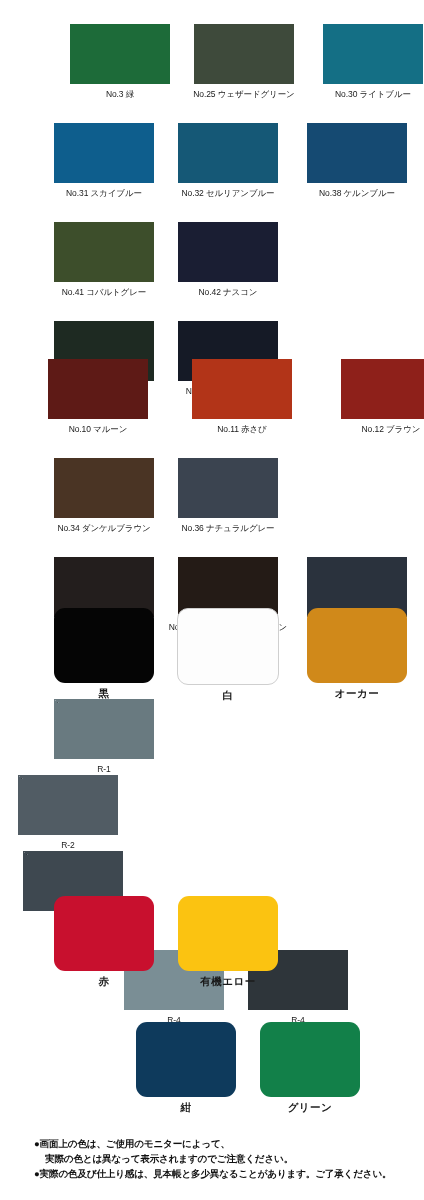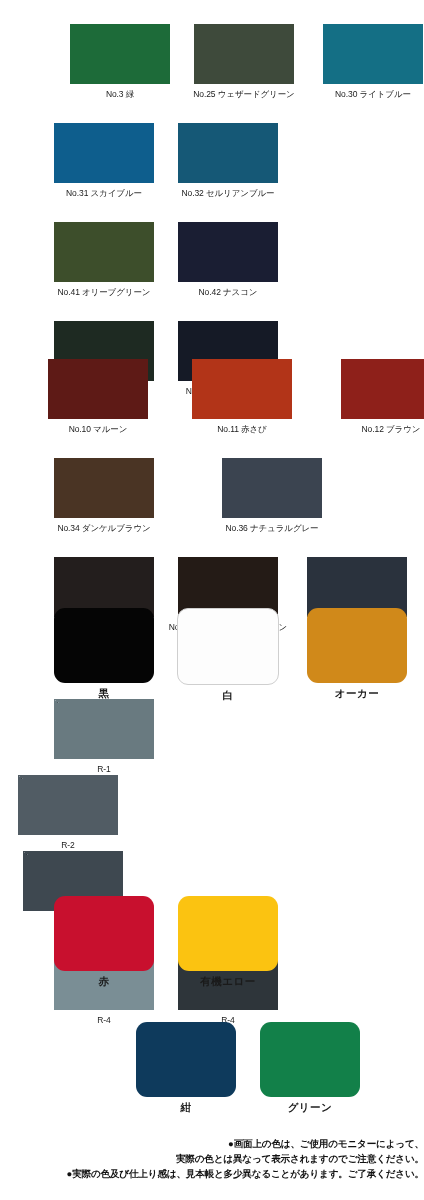--- a/index.html
+++ b/index.html
@@ -44,21 +44,21 @@
     letter-spacing:-0.1px;
   }
   .label.big{font-size:10.5px;font-weight:bold;letter-spacing:0.5px;}
 
   
   .notes{
     position:absolute;left:34px;top:1136px;width:390px;
     font-size:9.6px;line-height:15px;color:#111;font-weight:bold;
     letter-spacing:-0.2px;
   }
-  .notes p{margin:0;white-space:nowrap;text-align:right;}
+  .notes p{margin:0;white-space:nowrap;}
   .notes .indent{padding-left:11px;}
 </style>
 </head>
 <body>
 
 <div class="sheet">
 
   <div class="group" id="group-greens-blues" style="top:24px;">
       <div class="row" style="margin-top: 0px; padding-left: 16px;">
         <div class="cell c1">
@@ -76,25 +76,29 @@
       </div>
       <div class="row" style="margin-top: 23px;">
         <div class="cell c1">
           <div class="chip" style="background-color: rgb(14, 94, 141);"></div>
           <div class="label">No.31 スカイブルー</div>
         </div>
         <div class="cell c2">
           <div class="chip" style="background-color: rgb(21, 88, 118);"></div>
           <div class="label">No.32 セルリアンブルー</div>
         </div>
+        <div class="cell c3">
+          <div class="chip" style="background-color: rgb(21, 74, 114);"></div>
+          <div class="label">No.38 ケルンブルー</div>
+        </div>
       </div>
       <div class="row" style="margin-top: 23px;">
         <div class="cell c1">
           <div class="chip" style="background-color: rgb(61, 78, 43);"></div>
-          <div class="label">No.41 オリーブグリーン</div>
+          <div class="label">No.41 コバルトグレー</div>
         </div>
         <div class="cell c2">
           <div class="chip" style="background-color: rgb(26, 30, 51);"></div>
           <div class="label">No.42 ナスコン</div>
         </div>
       </div>
       <div class="row" style="margin-top: 23px;">
         <div class="cell c1">
           <div class="chip" style="background-color: rgb(30, 42, 34);"></div>
           <div class="label">No.74 モスグリーン</div>
@@ -114,21 +118,21 @@
         </div>
         <div class="cell c2">
           <div class="chip" style="background-color: rgb(178, 52, 24);"></div>
           <div class="label">No.11 赤さび</div>
         </div>
         <div class="cell c3">
           <div class="chip" style="background-color: rgb(142, 32, 26);"></div>
           <div class="label">No.12 ブラウン</div>
         </div>
       </div>
-      <div class="row" style="margin-top: 23px; gap: 44px;">
+      <div class="row" style="margin-top: 23px;">
         <div class="cell c1">
           <div class="chip" style="background-color: rgb(74, 52, 36);"></div>
           <div class="label">No.34 ダンケルブラウン</div>
         </div>
         <div class="cell c2">
           <div class="chip" style="background-color: rgb(59, 68, 80);"></div>
           <div class="label">No.36 ナチュラルグレー</div>
         </div>
       </div>
       <div class="row" style="margin-top: 23px;">
@@ -172,21 +176,21 @@
         </div>
         <div class="cell c2">
           <div class="chip grain" style="background-color: rgb(81, 92, 100);"></div>
           <div class="label">R-2</div>
         </div>
         <div class="cell c3">
           <div class="chip grain" style="background-color: rgb(62, 72, 80);"></div>
           <div class="label">R-3</div>
         </div>
       </div>
-      <div class="row" style="margin-top: 23px;">
+      <div class="row" style="margin-top: 23px; justify-content: center;">
         <div class="cell c1">
           <div class="chip grain" style="background-color: rgb(122, 142, 149);"></div>
           <div class="label">R-4</div>
         </div>
         <div class="cell c2">
           <div class="chip grain" style="background-color: rgb(46, 53, 58);"></div>
           <div class="label">R-4</div>
         </div>
       </div>
     </div>

